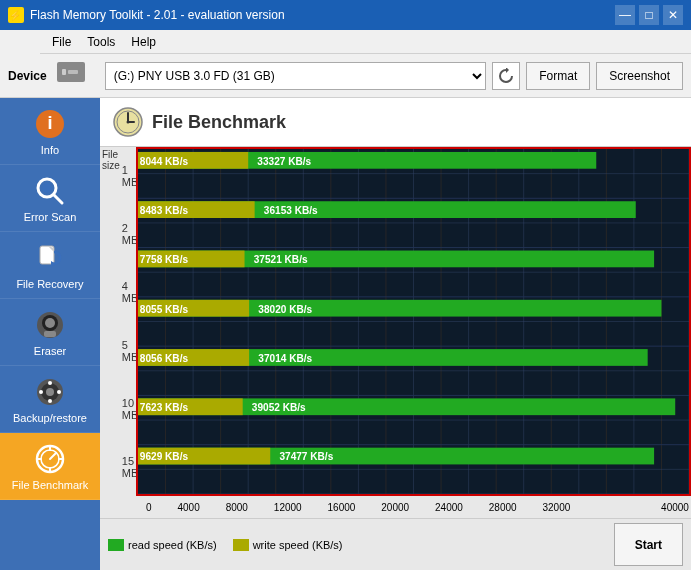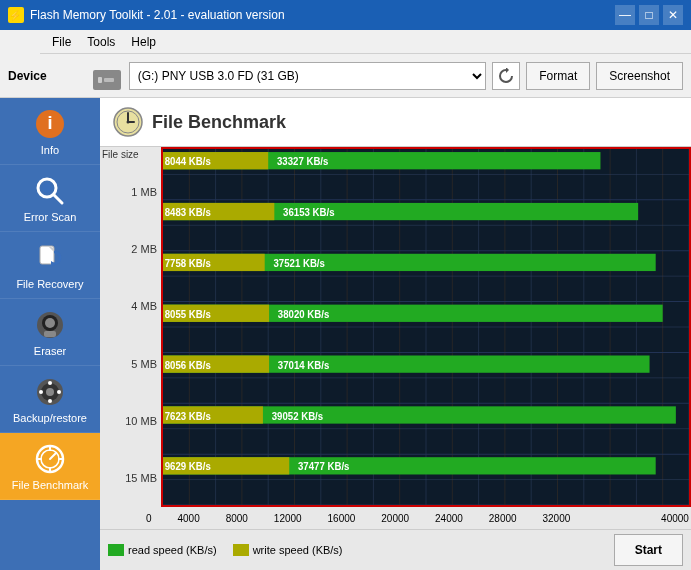--- a/index.html
+++ b/index.html
@@ -12,21 +12,21 @@
     .title-bar-controls { display: flex; gap: 4px; }
     .title-ctrl { width: 20px; height: 20px; background: rgba(255,255,255,0.2); border: none; color: white; cursor: pointer; font-size: 12px; display: flex; align-items: center; justify-content: center; }
 
     
     .menu-bar { background: #f0f0f0; height: 24px; display: flex; align-items: center; padding: 0 4px; border-bottom: 1px solid #d0d0d0; margin-left: 40px; }
     .menu-item { padding: 2px 8px; cursor: pointer; font-size: 12px; }
 
     
     .toolbar { background: #f0f0f0; height: 44px; display: flex; align-items: center; padding: 0 8px; border-bottom: 1px solid #d0d0d0; gap: 6px; }
     .device-label { font-size: 12px; font-weight: bold; margin-right: 4px; }
-    .device-select-wrap { display: flex; align-items: flex-end; gap: 8px; flex: 1; margin-left: 36px; }
+    .device-select-wrap { display: flex; align-items: flex-start; gap: 20px; flex: 1; }
     .device-icon { width: 28px; height: 20px; background: #888; border-radius: 2px; display: flex; align-items: center; justify-content: center; }
     .device-select { height: 28px; flex: 1; border: 1px solid #aaa; background: white; font-size: 12px; padding: 0 4px; }
     .refresh-btn { width: 28px; height: 28px; border: 1px solid #aaa; background: white; cursor: pointer; display: flex; align-items: center; justify-content: center; }
     .toolbar-btn { height: 28px; padding: 0 12px; border: 1px solid #aaa; background: #f5f5f5; cursor: pointer; font-size: 12px; }
 
     
     .main { display: flex; height: calc(570px - 98px); }
 
     
     .sidebar { width: 100px; background: #3d6fb5; display: flex; flex-direction: column; }
@@ -35,21 +35,21 @@
     .sidebar-icon { width: 36px; height: 36px; display: flex; align-items: center; justify-content: center; margin-bottom: 2px; }
 
     
     .content { flex: 1; background: #e8e8e8; display: flex; flex-direction: column; overflow: hidden; }
 
     
     .bench-header { background: white; padding: 8px 12px; display: flex; align-items: center; gap: 8px; border-bottom: 1px solid #ccc; }
     .bench-clock-icon { width: 32px; height: 32px; }
     .bench-title { font-size: 18px; font-weight: bold; color: #333; }
     .legend-item { display: flex; align-items: center; gap: 4px; font-size: 11px; }
-    .start-btn { height: 32px; padding: 0 20px; background: #f5f5f5; border: 1px solid #aaa; cursor: pointer; font-size: 12px; font-weight: bold; }
+    .start-btn { height: 43px; padding: 0 20px; background: #f5f5f5; border: 1px solid #aaa; cursor: pointer; font-size: 12px; font-weight: bold; }
   </style>
 </head>
 <body>
 
 <div class="title-bar">
   <div class="title-bar-left">
     <div class="title-bar-icon">⚡</div>
     <span>Flash Memory Toolkit - 2.01 - evaluation version</span>
   </div>
   <div class="title-bar-controls">
@@ -180,21 +180,21 @@
           <line x1="16" y1="16" x2="22" y2="16" stroke="#333" stroke-width="2" stroke-linecap="round"></line>
           <circle cx="16" cy="16" r="1.5" fill="#333"></circle>
         </svg>
       </div>
       <span class="bench-title">File Benchmark</span>
     </div>
 
     <div style="flex:1; display:flex; flex-direction:column; overflow:hidden;">
       <div style="display:flex; flex:1; overflow:hidden;">
 
-        <div style="width:61px; background:#e8e8e8; display:flex; flex-direction:column;">
+        <div style="width:36px; background:#e8e8e8; display:flex; flex-direction:row;">
           <div style="height:16px; font-size:10px; color:#333; padding:2px 2px 0 2px;">File size</div>
           <div style="flex:1; display:flex; flex-direction:column;">
             <div style="flex:1; display:flex; align-items:center; justify-content:flex-end; padding-right:4px; font-size:11px; color:#333;">1 MB</div>
             <div style="flex:1; display:flex; align-items:center; justify-content:flex-end; padding-right:4px; font-size:11px; color:#333;">2 MB</div>
             <div style="flex:1; display:flex; align-items:center; justify-content:flex-end; padding-right:4px; font-size:11px; color:#333;">4 MB</div>
             <div style="flex:1; display:flex; align-items:center; justify-content:flex-end; padding-right:4px; font-size:11px; color:#333;">5 MB</div>
             <div style="flex:1; display:flex; align-items:center; justify-content:flex-end; padding-right:4px; font-size:11px; color:#333;">10 MB</div>
             <div style="flex:1; display:flex; align-items:center; justify-content:flex-end; padding-right:4px; font-size:11px; color:#333;">15 MB</div>
           </div>
         </div>

